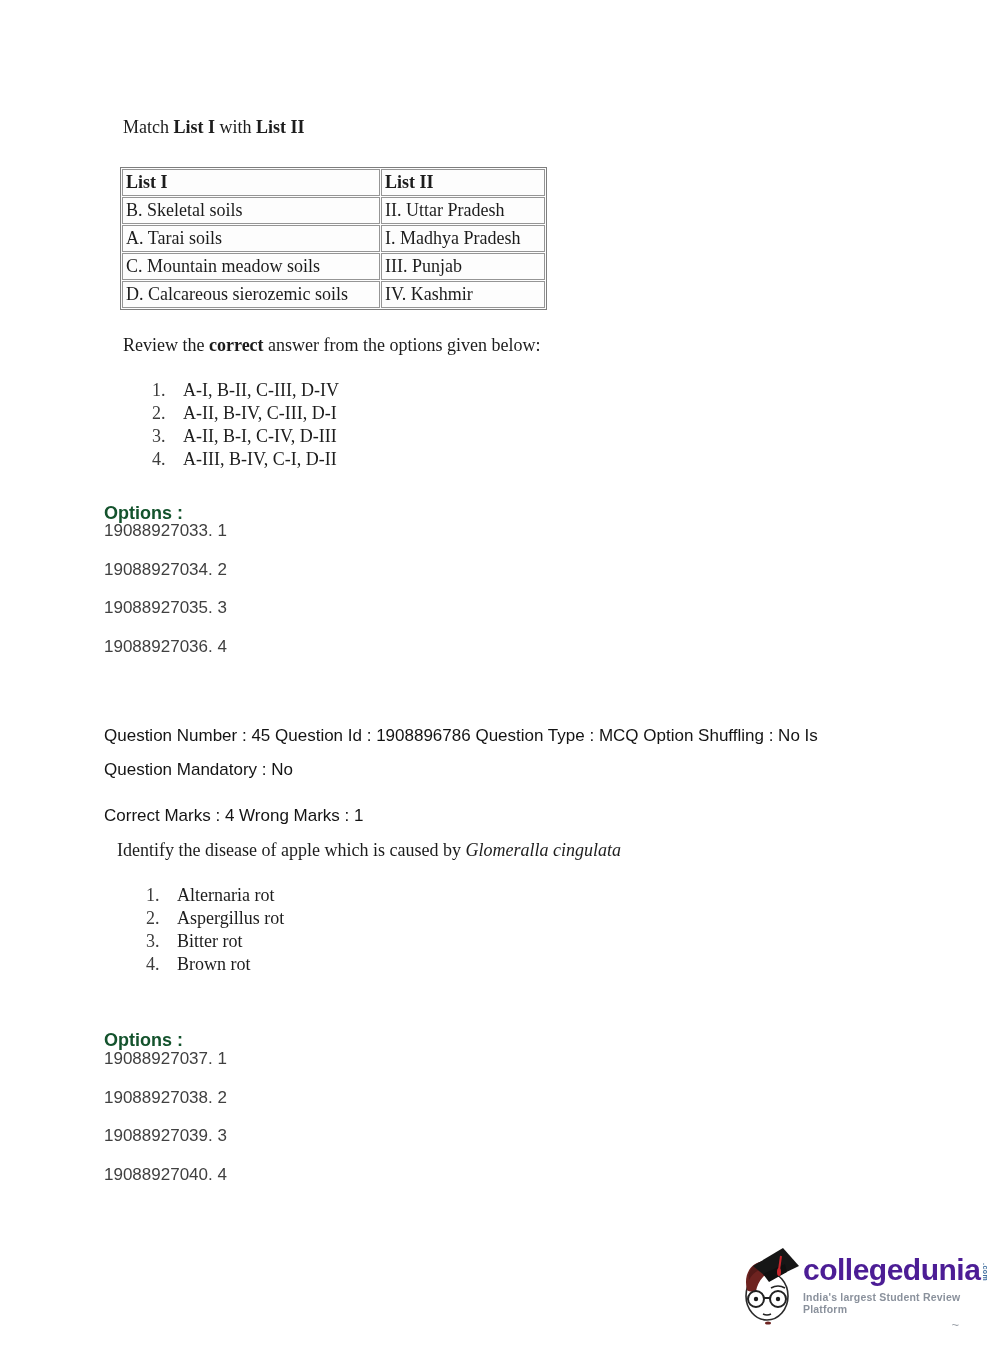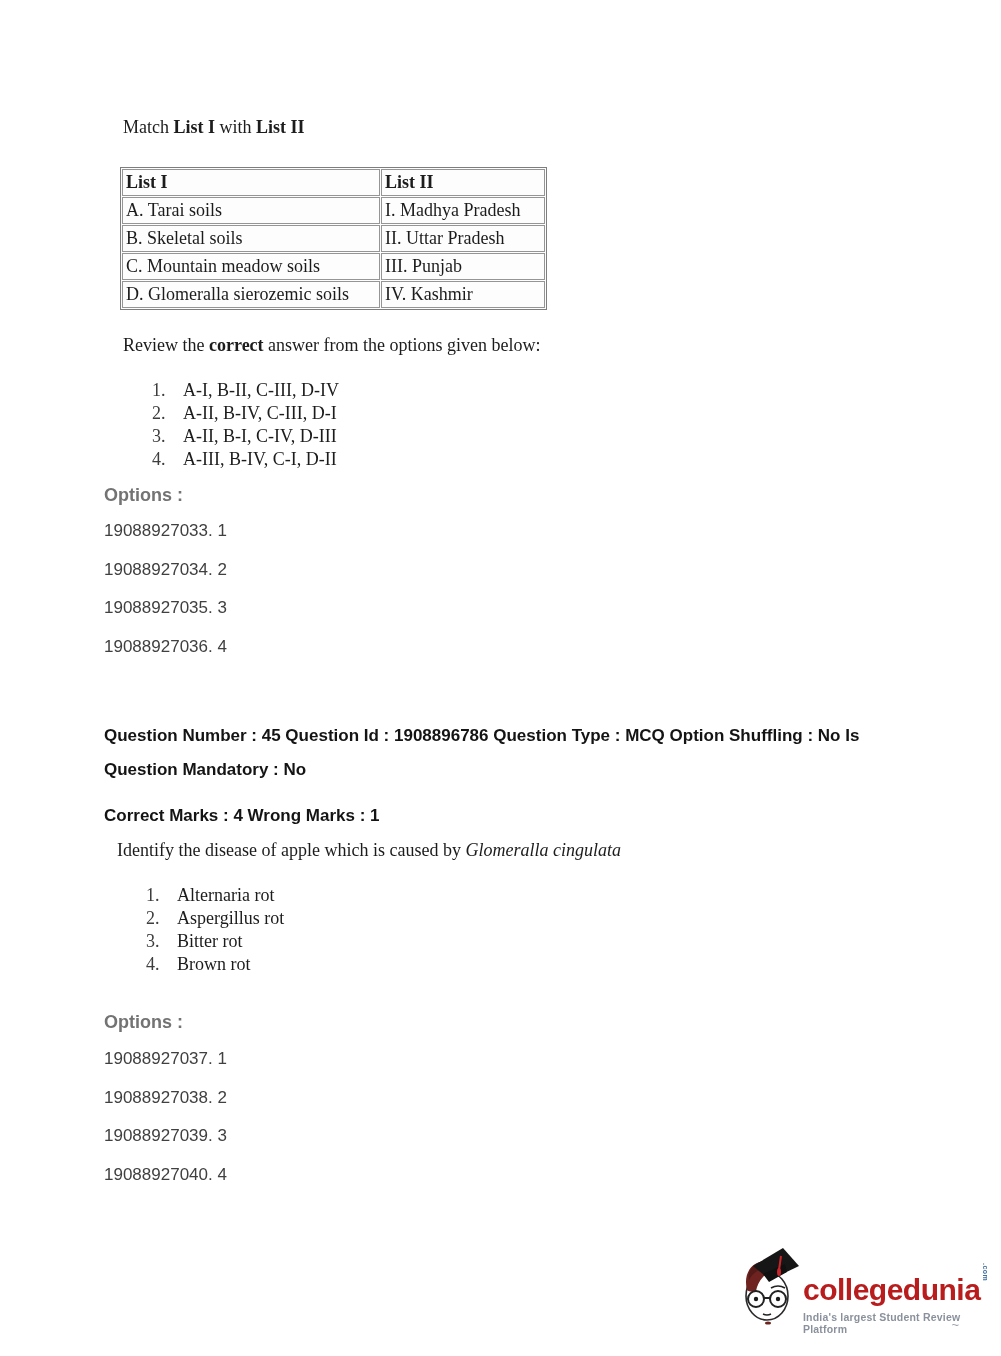--- a/index.html
+++ b/index.html
@@ -48,34 +48,34 @@
   .choices { font-size:18px; }
   .choices-1 { left:152px; top:379px; }
   .choices-2 { left:146px; top:884px; }
   .choice { display:flex; line-height:23px; }
   .choice .num { color:#3d3d3d; width:20px; }
   .choice .txt { margin-left:11px; }
 
   
   .options-label {
     font-family:"Liberation Sans", sans-serif;
-    font-weight:bold; font-size:18px; color:#737373;
+    font-weight:bold; font-size:18px; color:#14532d;margin-top:18px;
   }
   .options-label-1 { left:104px; top:485px; }
   .options-label-2 { left:104px; top:1012px; }
   .optids { font-family:"Liberation Sans", sans-serif; font-size:17px; color:#404040; }
   .optids-1 { left:104px; top:521px; }
   .optids-2 { left:104px; top:1049px; }
   .optid { height:38.5px; line-height:20px; }
 
   
   .qmeta {
     left:104px; top:719px;
     font-family:"Liberation Sans", sans-serif;
-    font-weight:bold; font-size:17px; color:#141414;
+    font-weight:normal; font-size:17px; color:#141414;
     width:820px;
   }
   .qmeta .meta-line { line-height:34px; }
   .qmeta .meta-line-3 { margin-top:12px; }
 
   
   .logo { left:737px; top:1246px; width:252px; height:86px; }
   .logo-mascot { position:absolute; left:0; top:0; width:64px; height:80px; }
   .logo-textcol { position:absolute; left:66px; top:8px; }
   .logo-brandrow { display:flex; align-items:flex-start; }
@@ -110,33 +110,33 @@
     <span>Match </span><span class="b">List I</span><span> with </span><span class="b">List II</span>
   </div>
 
   <table class="abs qtable">
     <tbody>
         <tr>
       <th class="col1">List I</th>
       <th class="col2">List II</th>
     </tr>
     <tr>
+      <td>B. Skeletal soils</td>
+      <td>II. Uttar Pradesh</td>
+    </tr>
+    <tr>
       <td>A. Tarai soils</td>
       <td>I. Madhya Pradesh</td>
     </tr>
     <tr>
-      <td>B. Skeletal soils</td>
-      <td>II. Uttar Pradesh</td>
-    </tr>
-    <tr>
       <td>C. Mountain meadow soils</td>
       <td>III. Punjab</td>
     </tr>
     <tr>
-      <td>D. Glomeralla sierozemic soils</td>
+      <td>D. Calcareous sierozemic soils</td>
       <td>IV. Kashmir</td>
     </tr>
   </tbody>
     </table>
 
   <div class="abs serif choose-line">
     <span>Review the </span><span class="b">correct</span><span> answer from the options given below:</span>
   </div>
 
   <div class="abs serif choices choices-1">
@@ -226,21 +226,21 @@
       <circle cx="19" cy="53" r="2.2" fill="#1a1a1a"></circle>
       <circle cx="41" cy="53" r="2.2" fill="#1a1a1a"></circle>
 
       <path d="M34 42 Q41 38 48 42" fill="none" stroke="#222222" stroke-width="1.6"></path>
 
       <path d="M26 68 Q30 70 34 68" fill="none" stroke="#222222" stroke-width="1.4"></path>
       <ellipse cx="31" cy="77" rx="3" ry="1.6" fill="#6e2320"></ellipse>
     </svg>
     <div class="logo-textcol">
       <div class="logo-brandrow">
-        <span class="logo-brand" style="color: #b91c1c; margin-top: 20px;">collegedunia</span>
+        <span class="logo-brand" style="color: #4c1d95;">collegedunia</span>
         <span class="logo-com" style="color: rgb(62, 110, 158);">.com</span>
       </div>
       <div class="logo-tagline" style="color: rgb(138, 145, 156);">India's largest Student Review Platform</div>
     </div>
     <div class="logo-flourish">~</div>
   </div>
 
 </div>
 
 </body></html>

